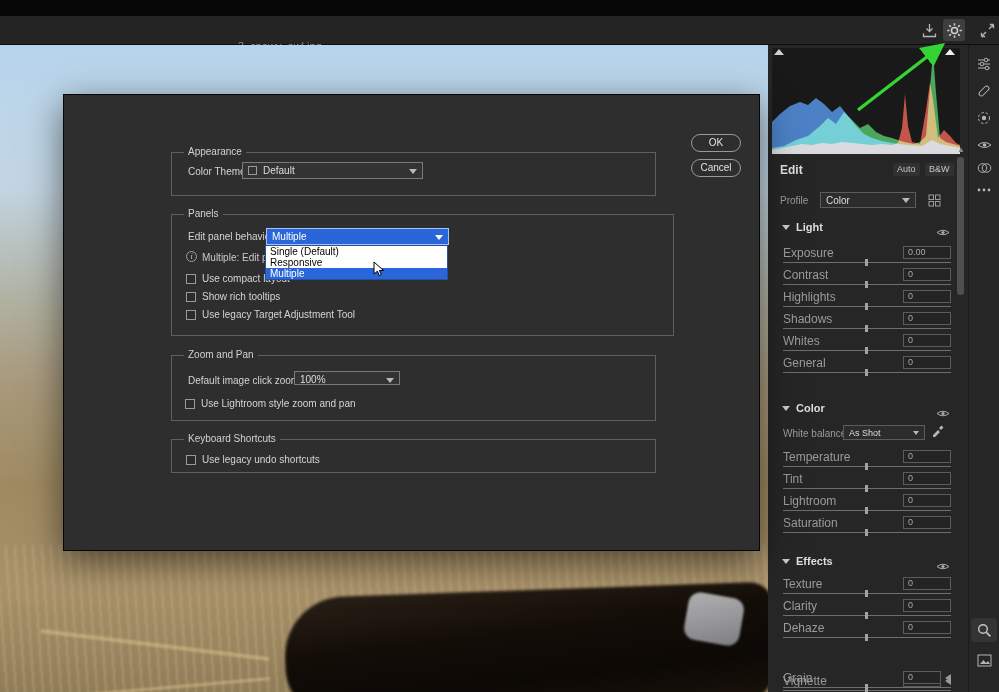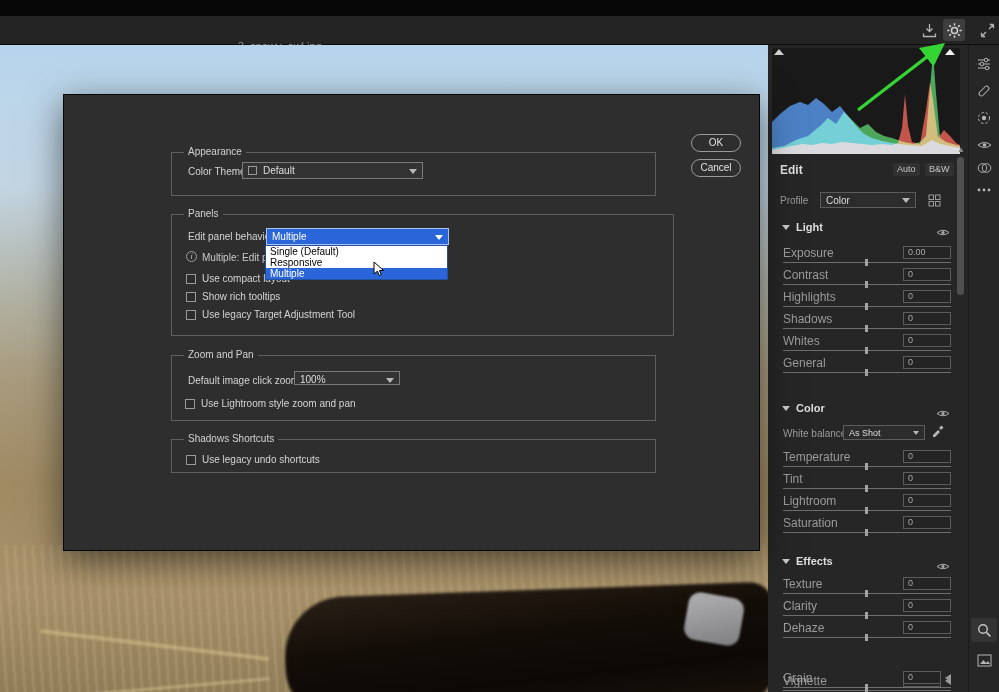--- a/index.html
+++ b/index.html
@@ -165,21 +165,21 @@
       <span class="l10" style="left:16px;top:19px">Default image click zooms to:</span>
       <div class="dd" style="left:122px;top:15px;width:106px;height:14px">
         <span class="txt">100%</span>
         <span class="tri-dn"></span>
       </div>
       <span class="chk" style="left:13px;top:43px"></span>
       <span class="l10" style="left:29px;top:42px">Use Lightroom style zoom and pan</span>
     </div>
 
     <div class="group" style="left:107px;top:344px;width:485px;height:34px">
-      <span class="legend">Shadows Shortcuts</span>
+      <span class="legend">Keyboard Shortcuts</span>
       <span class="chk" style="left:14px;top:15px"></span>
       <span class="l10" style="left:30px;top:14px">Use legacy undo shortcuts</span>
     </div>
   </div>
 
   <div class="abs rp">
 
     <div class="hist">
       <svg width="188" height="106" viewBox="0 0 188 106">
         <polygon style="mix-blend-mode:screen" fill="#3f7fd4" fill-opacity="0.9" points="0,106 0,74 8,66 18,58 28,54 36,57 44,50 52,56 60,64 68,58 76,68 84,78 92,86 100,90 110,93 120,95 135,97 150,98 160,92 168,96 188,100 188,106"></polygon>

